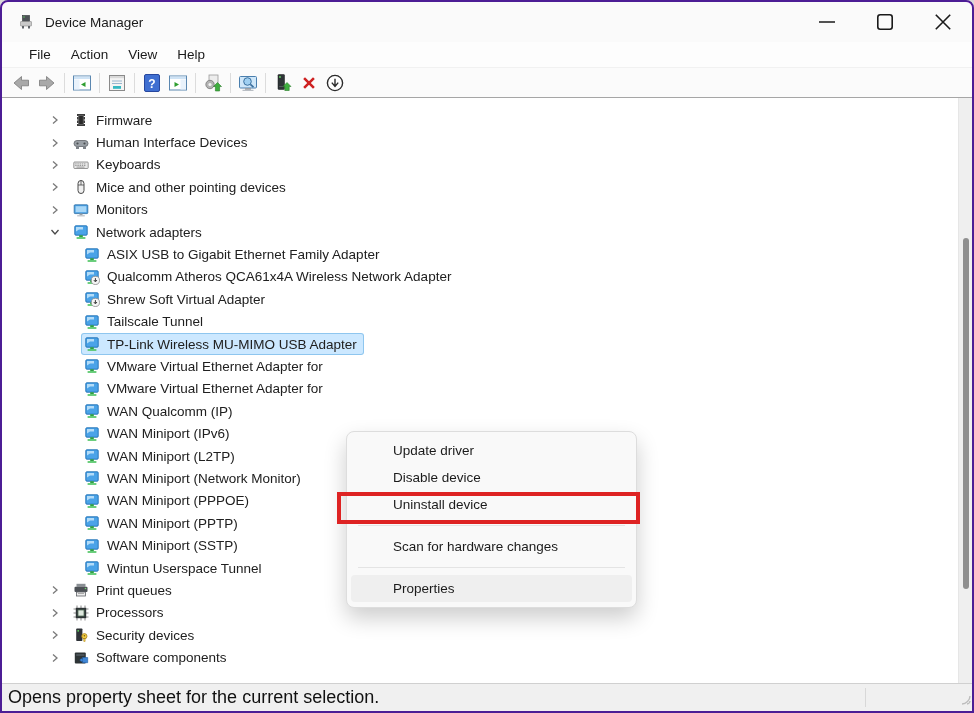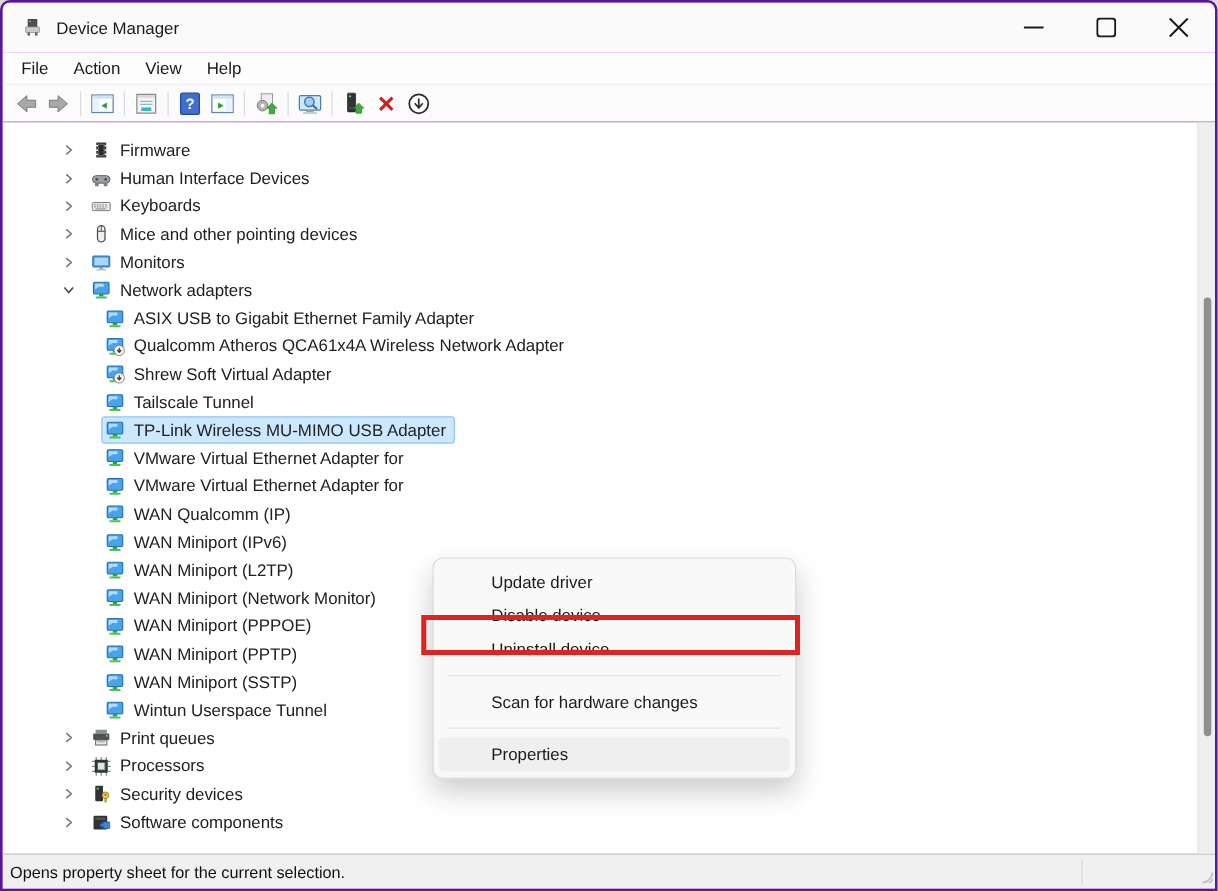--- a/index.html
+++ b/index.html
@@ -11,21 +11,21 @@
   
   .titlebar { height: 40px; flex: none; display: flex; align-items: center;
               padding-left: 16px; background: #fafafa; }
   .titlebar .appicon { width: 16px; height: 16px; margin-right: 11px; flex: none; }
   .titlebar .title { font-size: 13.5px; color: #1a1a1a; }
   .win-controls { margin-left: auto; display: flex; height: 100%; }
   .wc { width: 58px; height: 100%; display: flex; align-items: center; justify-content: center;
         background: transparent; border: none; cursor: default; }
 
   
-  .menubar { height: 26px; flex: none; display: flex; align-items: center; padding-left: 4px;
+  .menubar { height: 26px; flex: none; display: flex; align-items: center; padding-left: 16px;
              background: #fdfdfd; font-size: 13.5px; color: #1a1a1a; border-bottom: 1px solid #f1f1f1; }
   .menu-item { padding: 3px 9px; margin-left: 2px; border-radius: 3px; }
 
   
   .toolbar { height: 30px; flex: none; display: flex; align-items: center; padding-left: 6px;
              background: #fbfbfb; border-bottom: 1px solid #a6a6a6; }
   .tbtn { width: 26px; height: 26px; display: flex; align-items: center; justify-content: center;
           background: transparent; border: none; padding: 0; }
   .tbtn svg { width: 20px; height: 20px; }
   .tsep { width: 1px; height: 20px; background: #dcdcdc; margin: 0 4px; flex: none; }
@@ -45,35 +45,35 @@
   .tlabel { margin-left: 7px; }
   .trow.selected .inner { background: #cce8ff; box-shadow: 0 0 0 1px #8ec6ef; }
 
   
   .vscroll { position: absolute; right: 0; top: 0; bottom: 0; width: 14px; background: #efefef;
              border-left: 1px solid #e6e6e6; }
   .vthumb { position: absolute; left: 4px; width: 6px; top: 140px; height: 351px;
             background: #8f8f8f; border-radius: 3px; }
 
   
-  .ctxmenu { position: absolute; left: 344px; top: 348px; width: 291px; background: #f9f9f9;
+  .ctxmenu { position: absolute; left: 344px; top: 333px; width: 291px; background: #f9f9f9;
              border: 1px solid #ddd; border-radius: 8px; box-shadow: 0 10px 22px rgba(0,0,0,.20);
              padding: 5px 0; z-index: 10; font-size: 13.5px; color: #1b1b1b; }
   .citem { height: 27px; line-height: 27px; padding-left: 46px; }
   .citem.hl { margin: 0 4px; padding-left: 42px; background: #efefef; border-radius: 4px; }
   .msep { height: 1px; background: #e4e4e4; margin: 7px 11px; }
 
   
   .redbox { position: absolute; left: 335px; top: 394px; width: 303px; height: 32px;
             border: 4px solid #de2323; z-index: 11; pointer-events: none; }
 
   
   .statusbar { height: 28px; flex: none; background: #f0f0f0; border-top: 1px solid #d0d0d0;
                position: relative; display: flex; align-items: center; padding-left: 6px;
-               font-size: 13px; color: #111; }
+               font-size: 18px; color: #111; }
   .sdiv { position: absolute; left: 863px; top: 4px; bottom: 4px; width: 1px; background: #d8d8d8; }
   .grip { position: absolute; right: 1px; bottom: 1px; }
 </style>
 </head>
 <body>
 
 <div class="window">
 
   <div class="titlebar">
     <span class="appicon" id="appicon"><svg viewBox="0 0 16 16" width="16" height="16">

